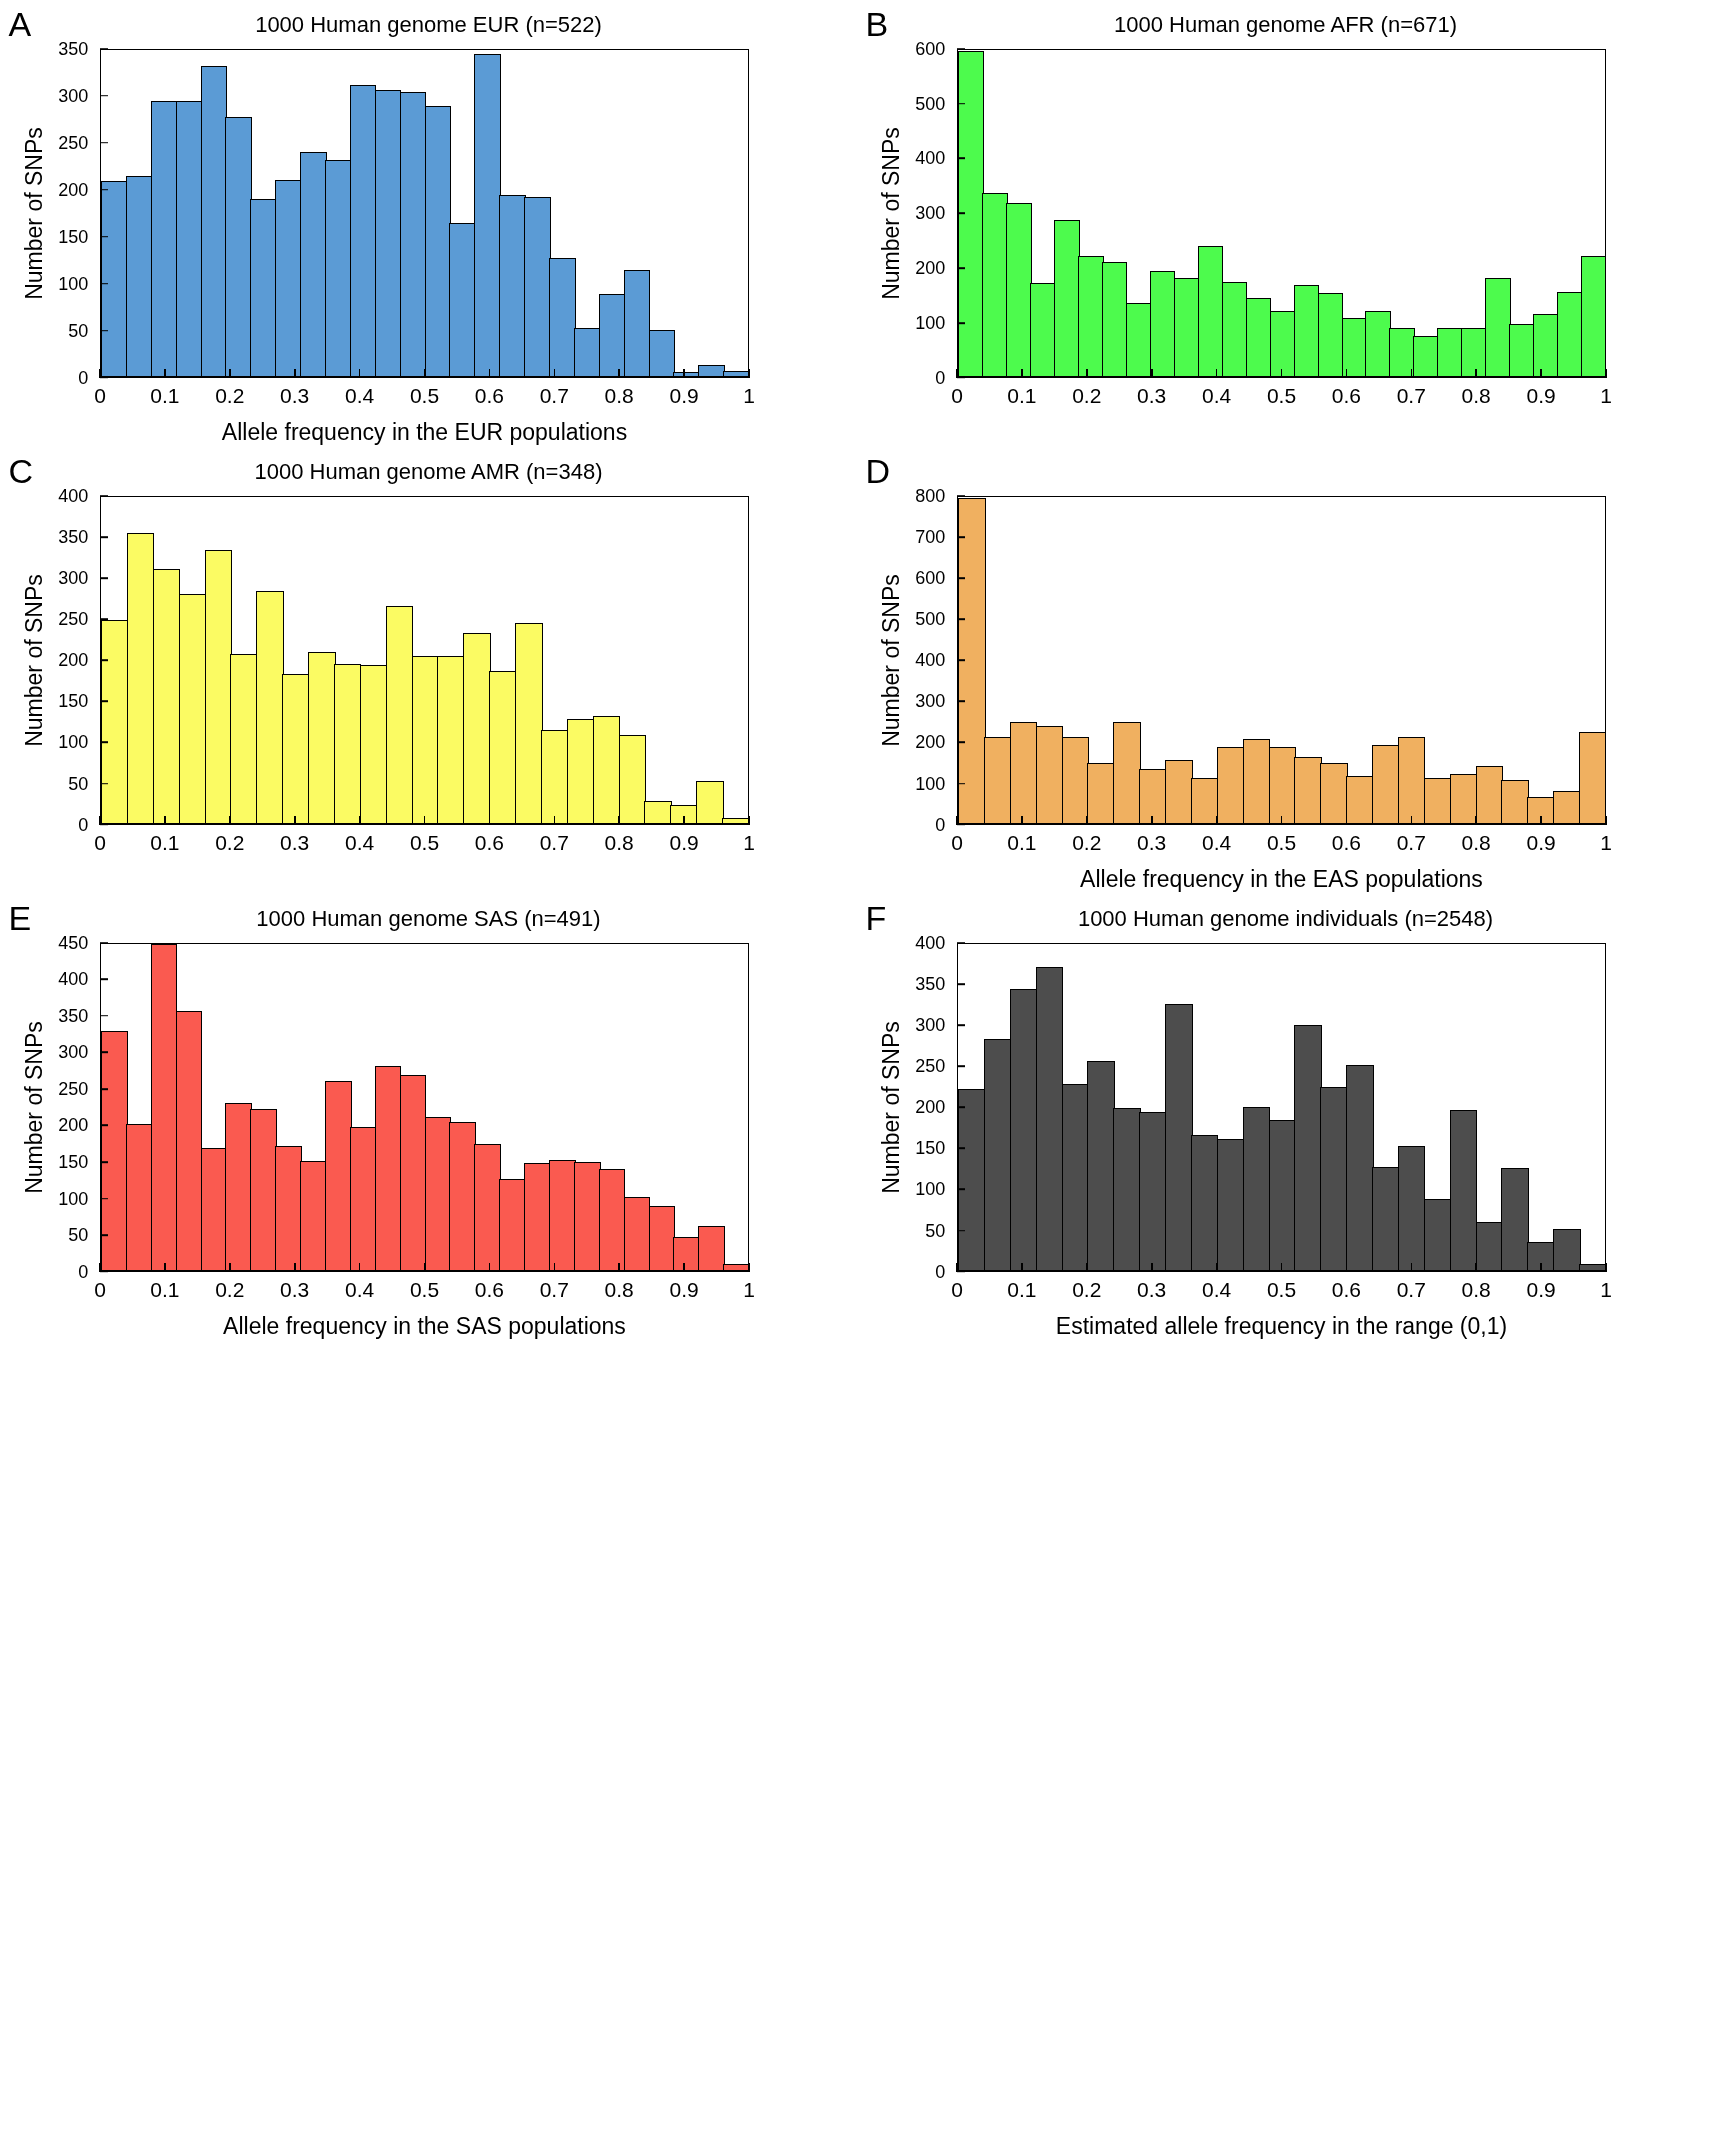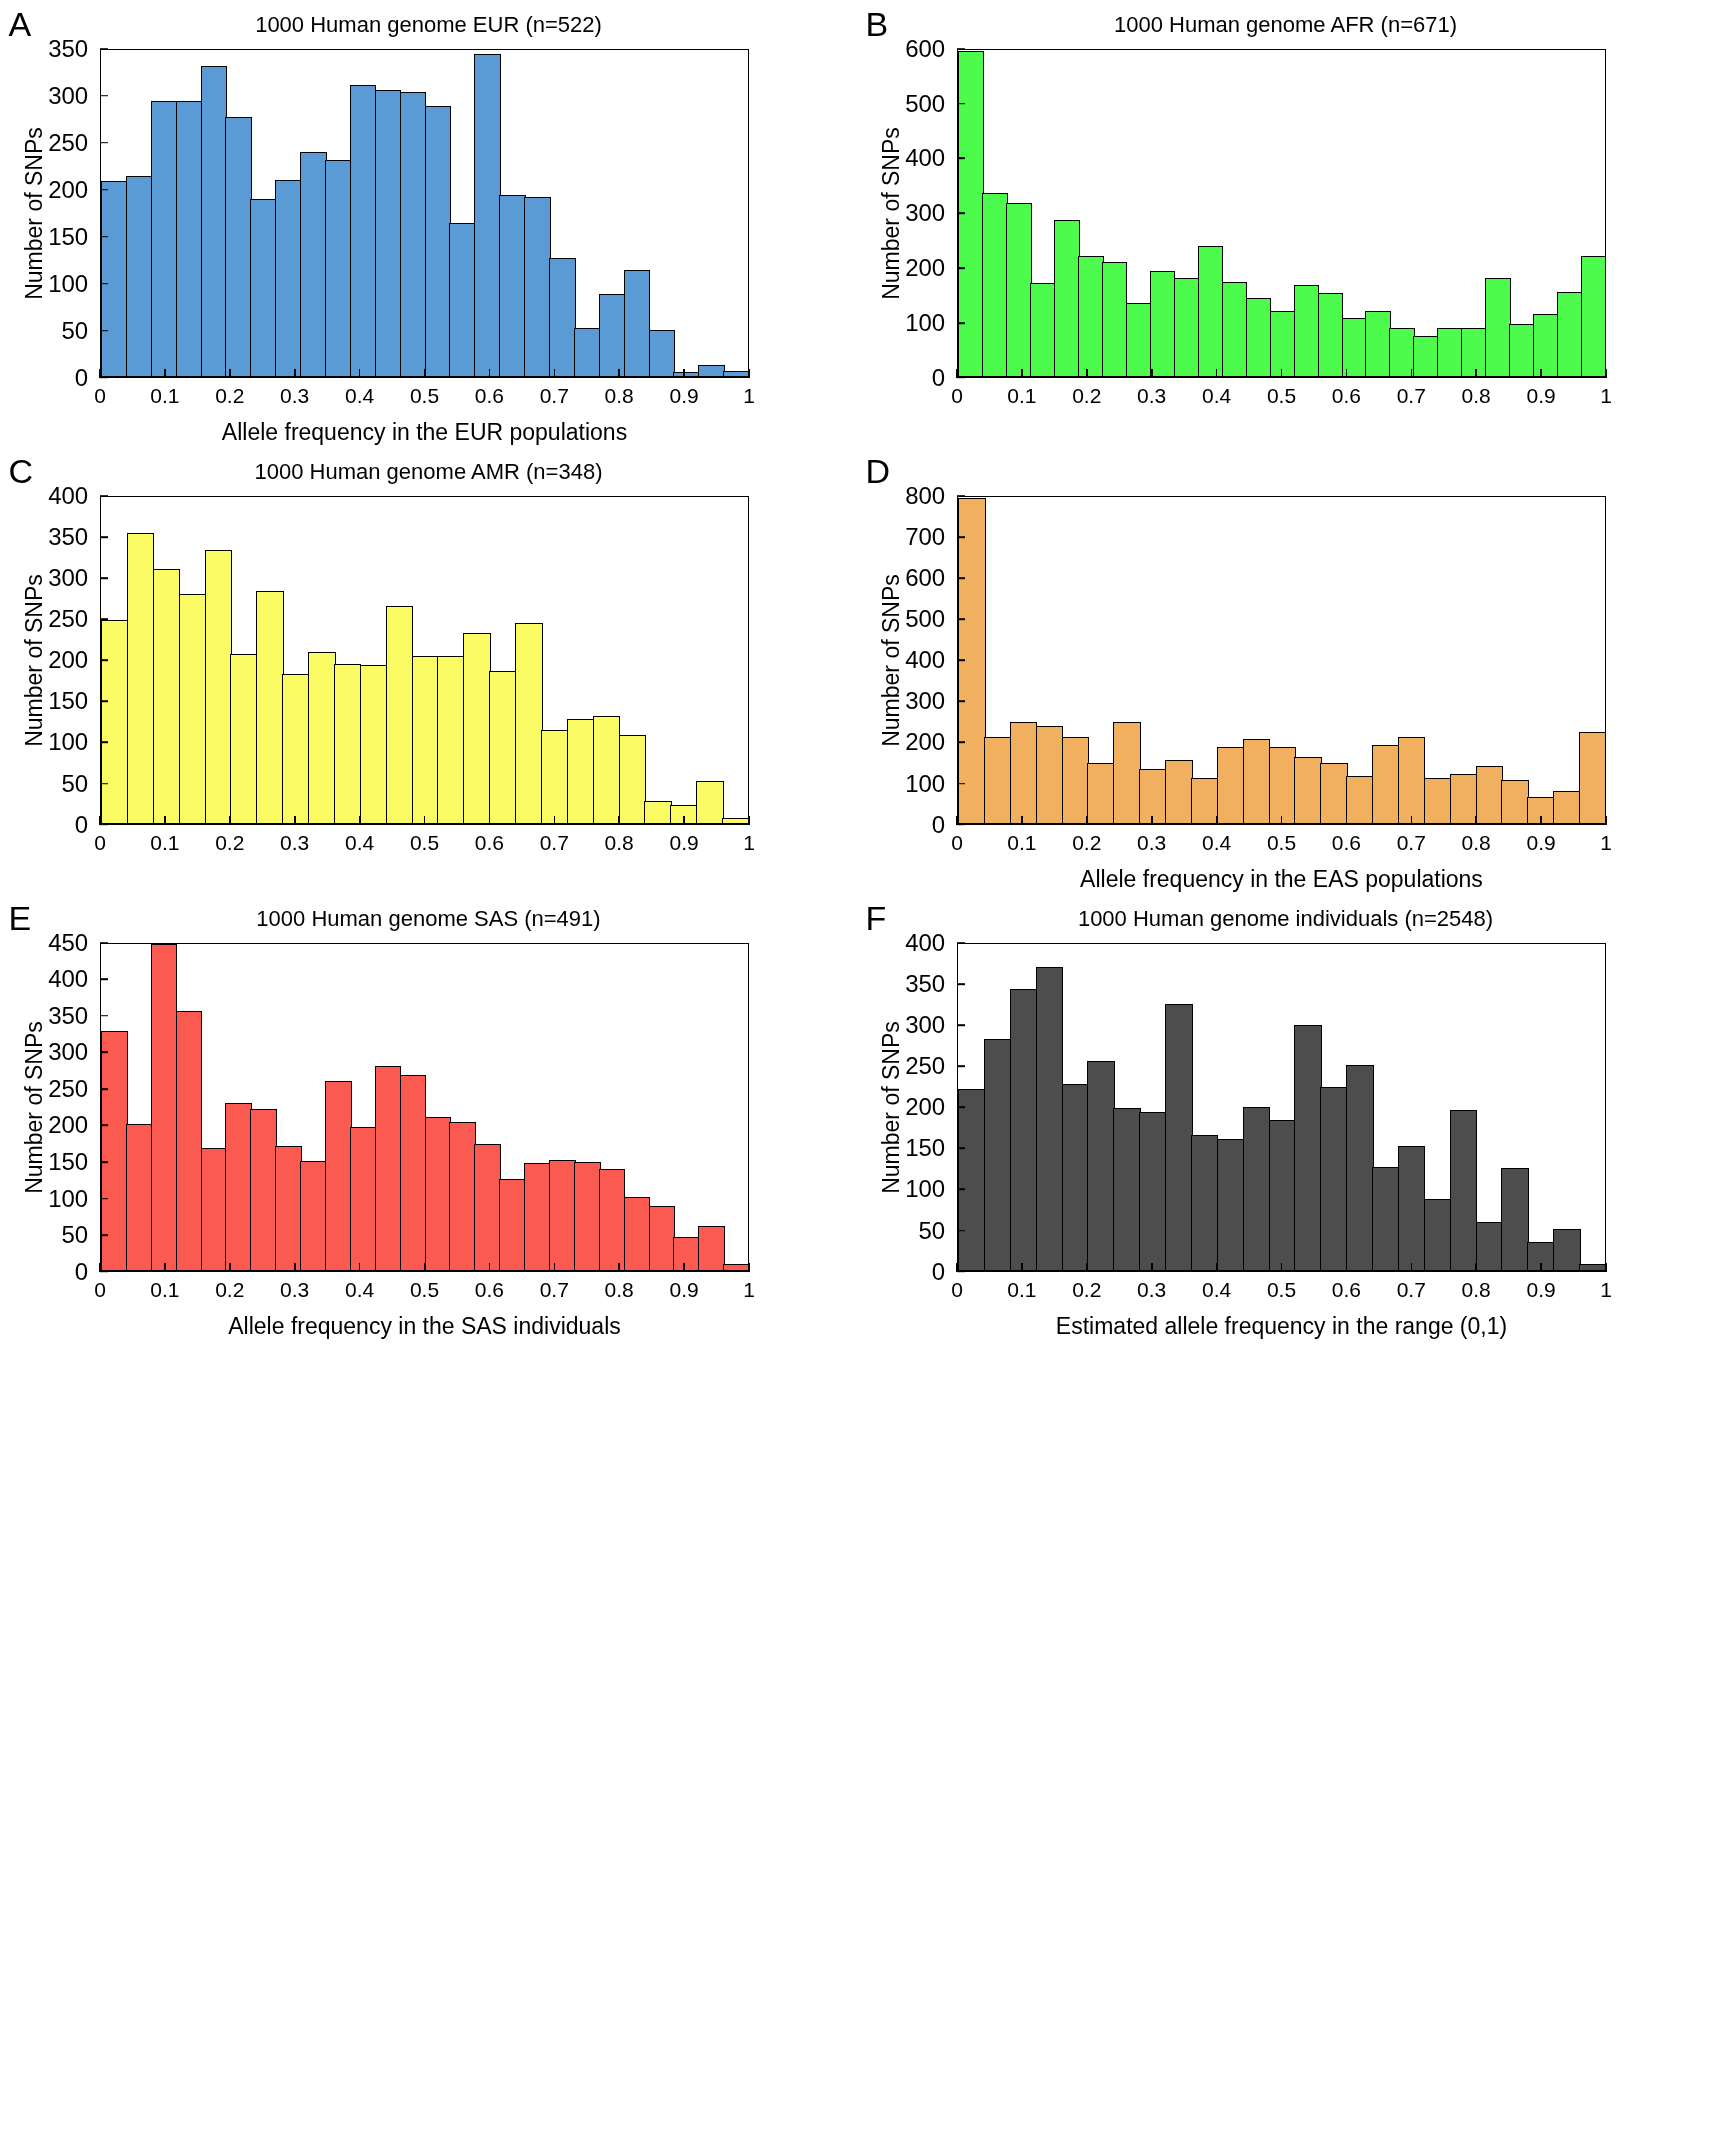--- a/index.html
+++ b/index.html
@@ -82,21 +82,21 @@
     position: absolute;
     left: -11.8px;
     top: 0;
     height: 100%;
     width: 0;
   }
   .ytick {
     position: absolute;
     right: 0;
     transform: translateY(-50%);
-    font-size: 24px;
+    font-size: 18px;
     white-space: nowrap;
     text-align: left;
   }
   .ytick-mark {
     position: absolute;
     left: 0;
     width: 8.4px;
     height: 1.7px;
     background: #000;
     transform: translateY(-0.8px);
@@ -553,21 +553,21 @@
           <div class="xtick" style="left: 70%;">0.7</div>
           <div class="xtick-mark" style="left: calc(70% - 0.8px);"></div>
           <div class="xtick" style="left: 80%;">0.8</div>
           <div class="xtick-mark" style="left: calc(80% - 0.8px);"></div>
           <div class="xtick" style="left: 90%;">0.9</div>
           <div class="xtick-mark" style="left: calc(90% - 0.8px);"></div>
           <div class="xtick" style="left: 100%;">1</div>
           <div class="xtick-mark" style="left: calc(100% - 0.8px);"></div>
         </div>
       </div>
-      <div class="xlabel">Allele frequency in the SAS individuals</div>
+      <div class="xlabel">Allele frequency in the SAS populations</div>
     </div>
     <div class="panel">
       <div class="panel-letter">F</div>
       <div class="panel-title">1000 Human genome individuals (n=2548)</div>
       <div class="ylabel">
         <span>Number of SNPs</span>
       </div>
       <div class="plot-wrap">
         <div class="plot-area">
           <div class="bars">

